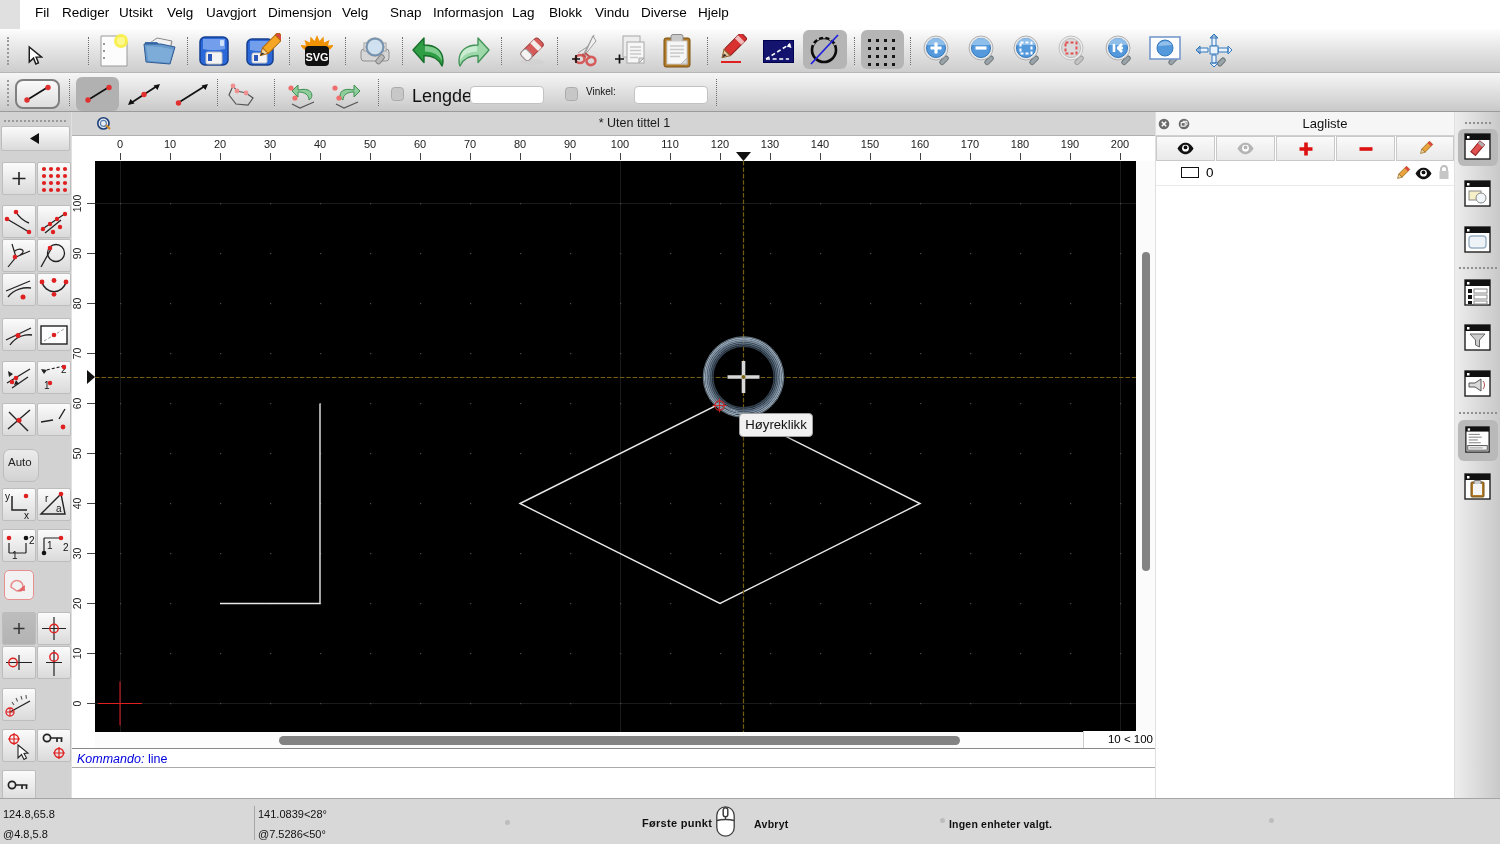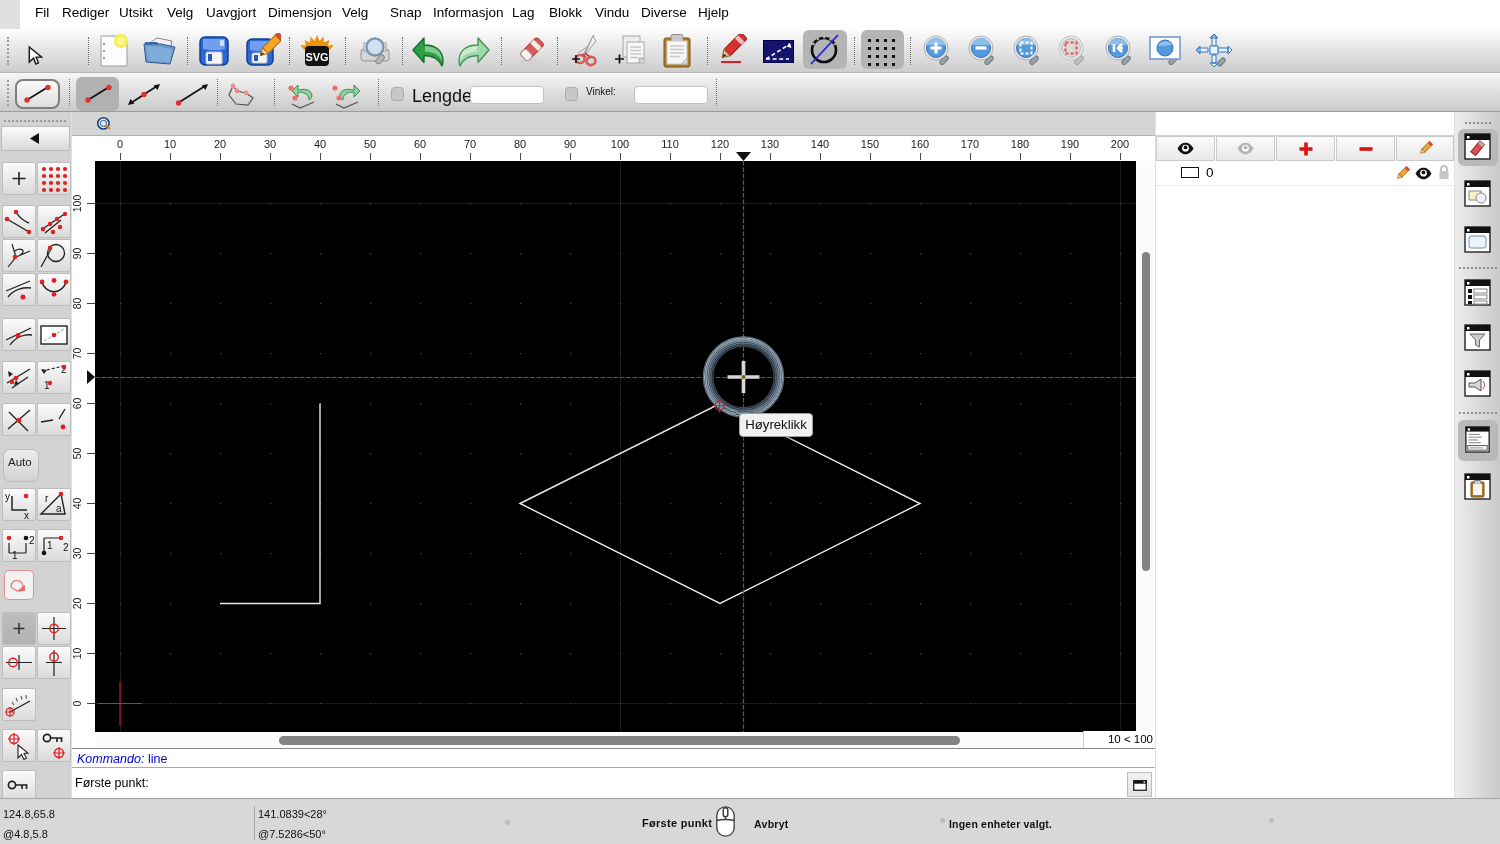--- a/index.html
+++ b/index.html
@@ -522,20 +522,21 @@
       <path d="M22,18 v12 M16,24 h12" stroke="#e02020" stroke-width="1.2"></path>
     </svg>
   <div class="sbtn" style="left:2px;top:658px"></div>
   <svg class="abs" style="left:2px;top:658px" width="34" height="30">
       <circle cx="10" cy="15" r="3.6" fill="none" stroke="#222" stroke-width="1.7"></circle>
       <path d="M13.5,15 h12 M20,15 v4 M24.5,15 v4" stroke="#222" stroke-width="1.7"></path>
     </svg>
 </div>
 <div id="mdi" class="abs">
   <div id="cvtitle" class="abs">
+      <div class="t">* Uten tittel 1</div>
       <svg class="abs" style="left:25px;top:5px" width="14" height="14" viewBox="0 0 14 14">
         <circle cx="6.4" cy="6.4" r="5.6" fill="#e8edf2" stroke="#1c3f7a" stroke-width="1.6"></circle>
         <circle cx="6.4" cy="6.4" r="3" fill="none" stroke="#5a7fae" stroke-width="1.2"></circle>
         <path d="M9,8 L13,12" stroke="#d08828" stroke-width="2.2"></path>
       </svg>
     </div>
   <div id="hruler" class="abs"><svg width="1060" height="25">
     <g font-family="Liberation Sans" font-size="11" fill="#222" text-anchor="middle">
       <text x="25" y="11.5">0</text>
           <text x="75" y="11.5">10</text>
@@ -846,32 +847,32 @@
   <div id="vscroll" class="abs">
       <div id="vthumb" class="abs"></div>
     </div>
   <div id="hscrollrow" class="abs">
       <div id="hthumb" class="abs"></div>
     </div>
   <div id="zoombox" class="abs">10 &lt; 100</div>
   <div id="kommandorow" class="abs">
       <span style="position:absolute;left:5px;top:3px;"><i>Kommando:</i> line</span>
     </div>
-  <div id="inputrow" class="abs">
-      <span style="position:absolute;left:3px;top:8px;">Første punkt:</span>
-      <div class="abs" style="left:1055px;top:4px;width:25px;height:25px;background:linear-gradient(#f2f2f2,#e2e2e2);border:1px solid #bdbdbd;box-sizing:border-box">
-        <svg class="abs" style="left:5px;top:7px" width="14" height="11" viewBox="0 0 14 11">
-          <rect x="0.7" y="0.7" width="12.6" height="9.6" fill="#fff" stroke="#333" stroke-width="1.4"></rect>
-          <rect x="0.7" y="0.7" width="12.6" height="3" fill="#111"></rect>
-          <rect x="10.5" y="1.5" width="1.5" height="1.3" fill="#fff"></rect>
-        </svg>
-      </div>
-    </div>
 </div>
 <div id="lagliste" class="abs">
+  <div id="llhead" class="abs">
+    <svg class="abs" style="left:2px;top:6px" width="44" height="12" viewBox="0 0 44 12">
+      <circle cx="6" cy="6" r="5.3" fill="#6b6b6b"></circle>
+        <path d="M3.8,3.8 L8.2,8.2 M8.2,3.8 L3.8,8.2" stroke="#fff" stroke-width="1.6"></path>
+      <circle cx="26" cy="6" r="5.3" fill="#6b6b6b"></circle>
+        <rect x="23.2" y="4.6" width="4" height="3.6" fill="none" stroke="#fff" stroke-width="1"></rect>
+        <path d="M25,4.6 v-1.3 h4 v3.6 h-1.3" fill="none" stroke="#fff" stroke-width="1"></path>
+    </svg>
+    <div class="abs" style="left:40px;right:0;top:4px;text-align:center;font-size:13px;color:#111">Lagliste</div>
+  </div>
   <div id="llbtns" class="abs">
     <div class="llcell" style="left:0px"></div>
       <div class="llcell" style="left:60px"></div>
       <div class="llcell" style="left:120px"></div>
       <div class="llcell" style="left:180px"></div>
       <div class="llcell" style="left:240px;width:58px"></div>
     <svg class="abs" style="left:21px;top:6px" width="17" height="13" viewBox="0 0 17 13">
         <path d="M0.5,6.5 C3,2 6,0.8 8.5,0.8 C11,0.8 14,2 16.5,6.5 C14,11 11,12.2 8.5,12.2 C6,12.2 3,11 0.5,6.5 Z" fill="#111"></path>
         <circle cx="8.5" cy="6.2" r="3.4" fill="#fff"></circle>
         <circle cx="8.5" cy="5.4" r="1.9" fill="#111"></circle>

